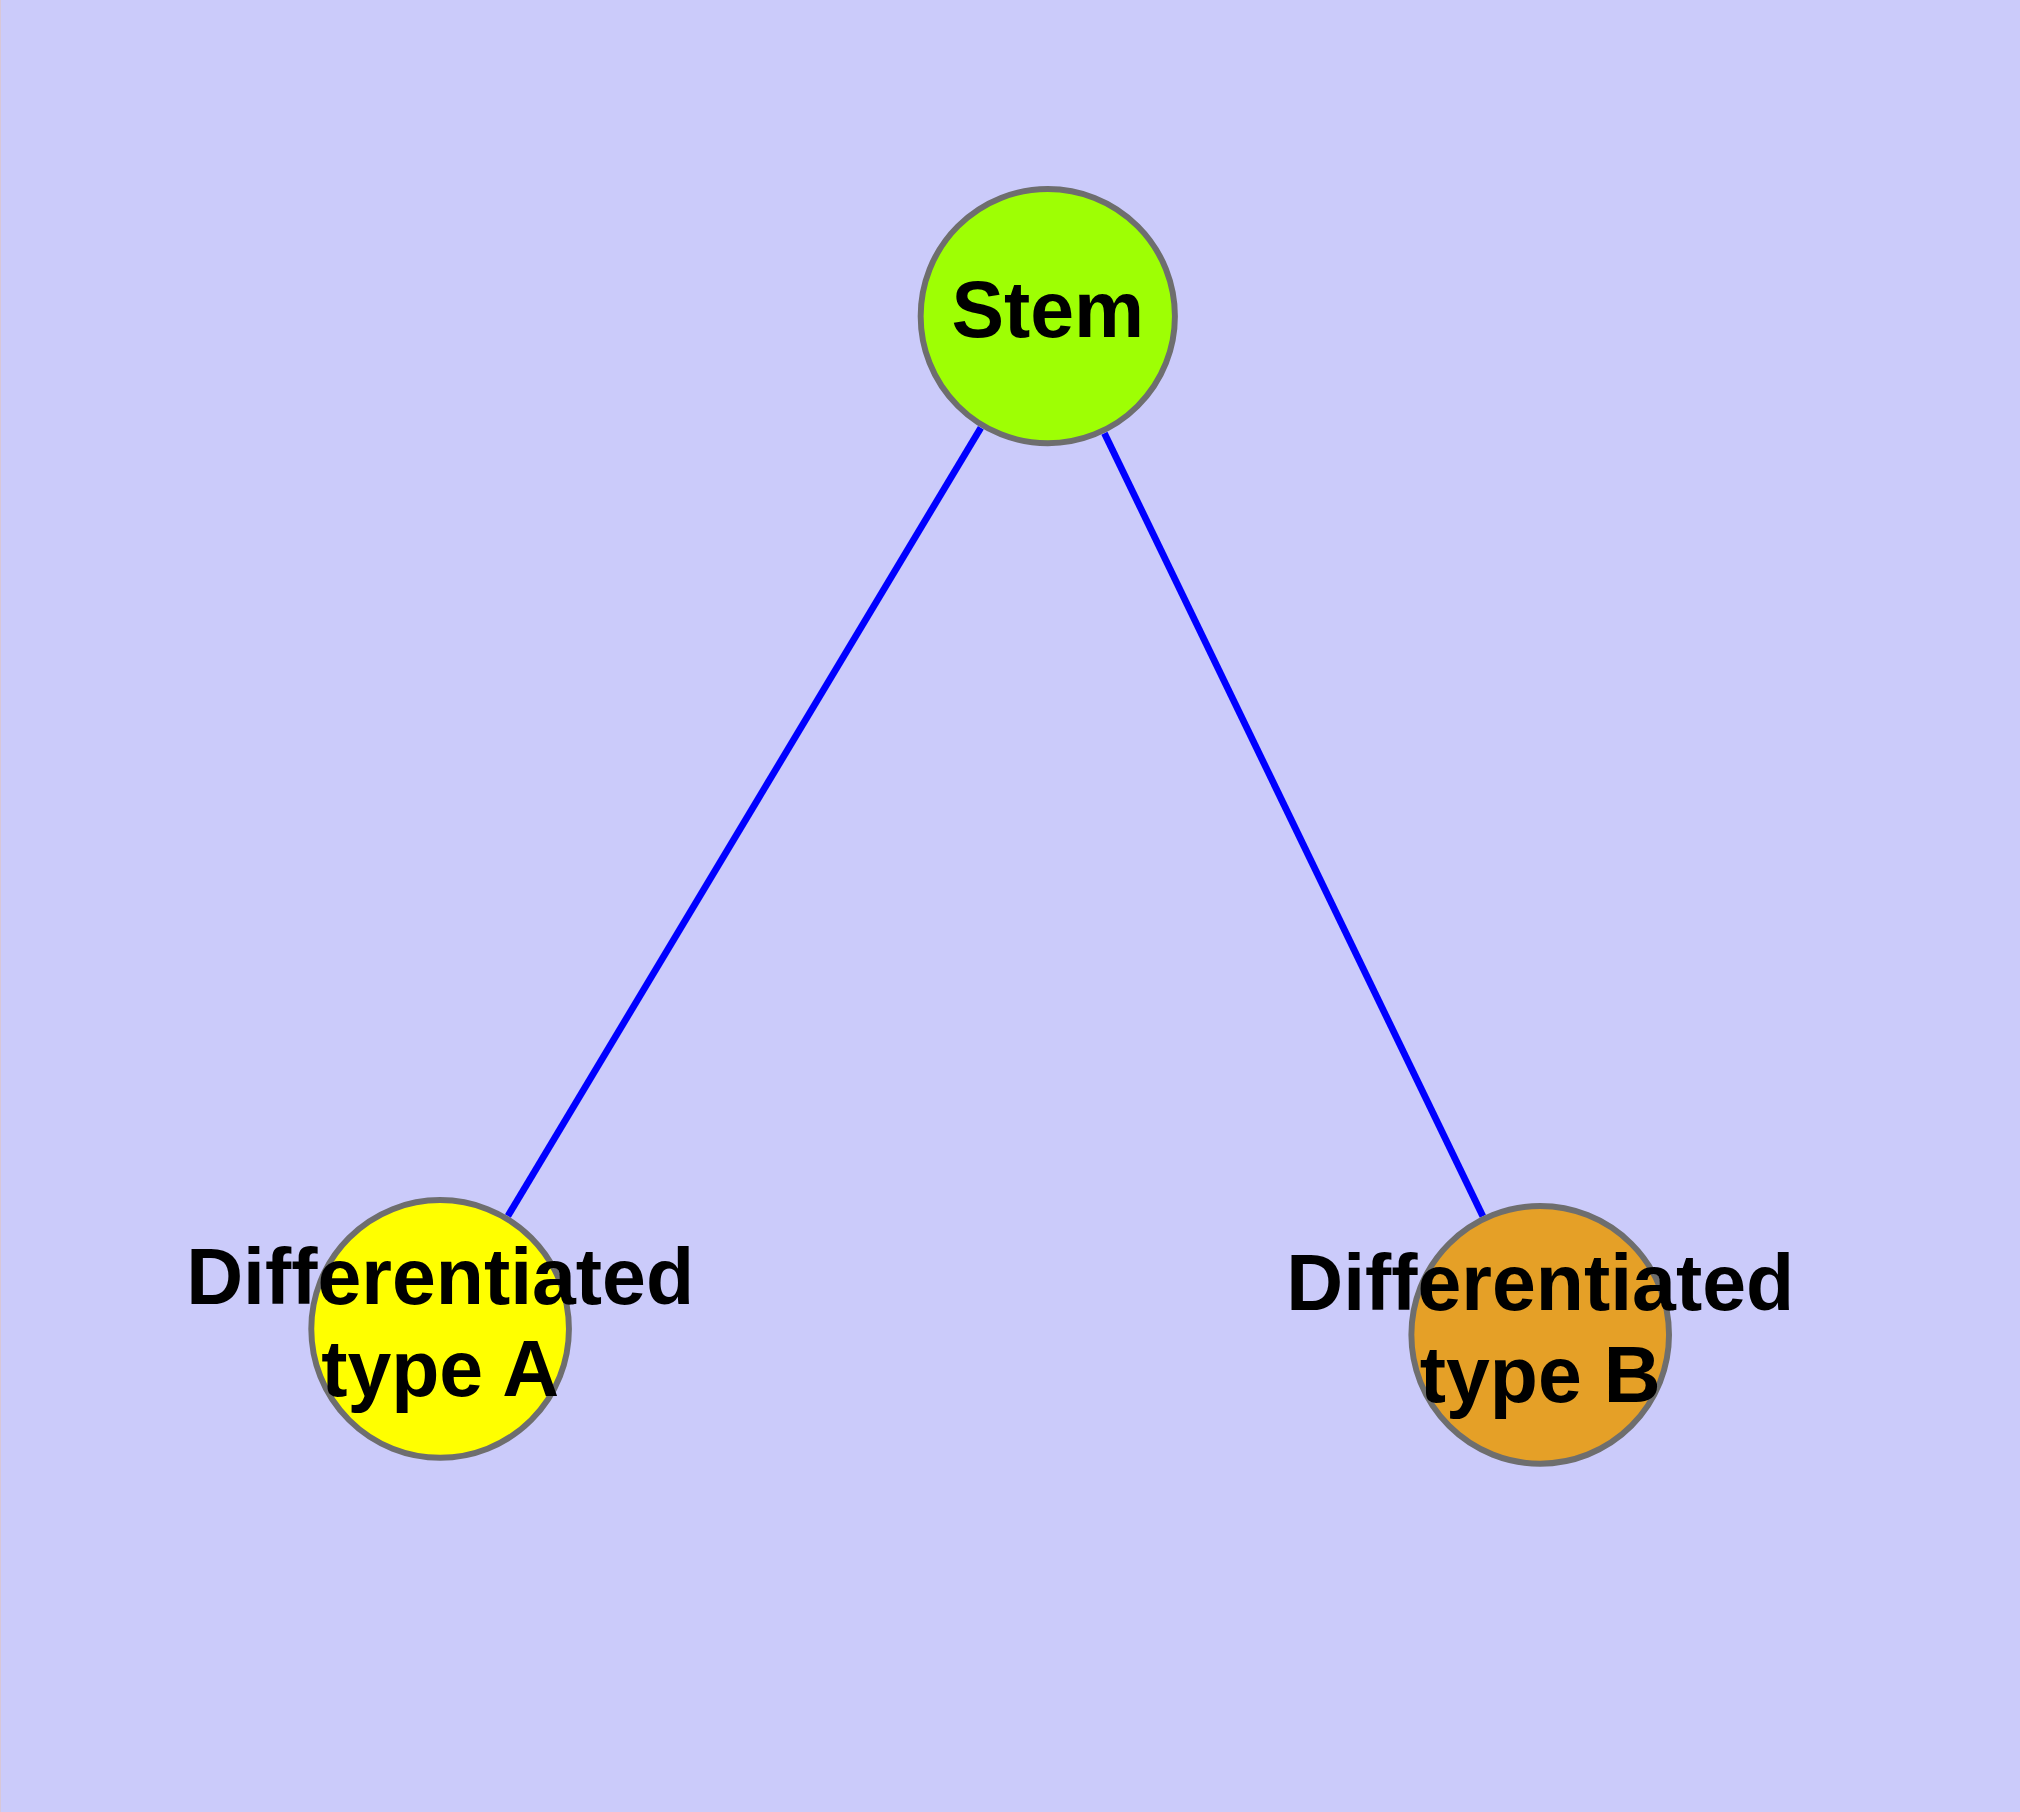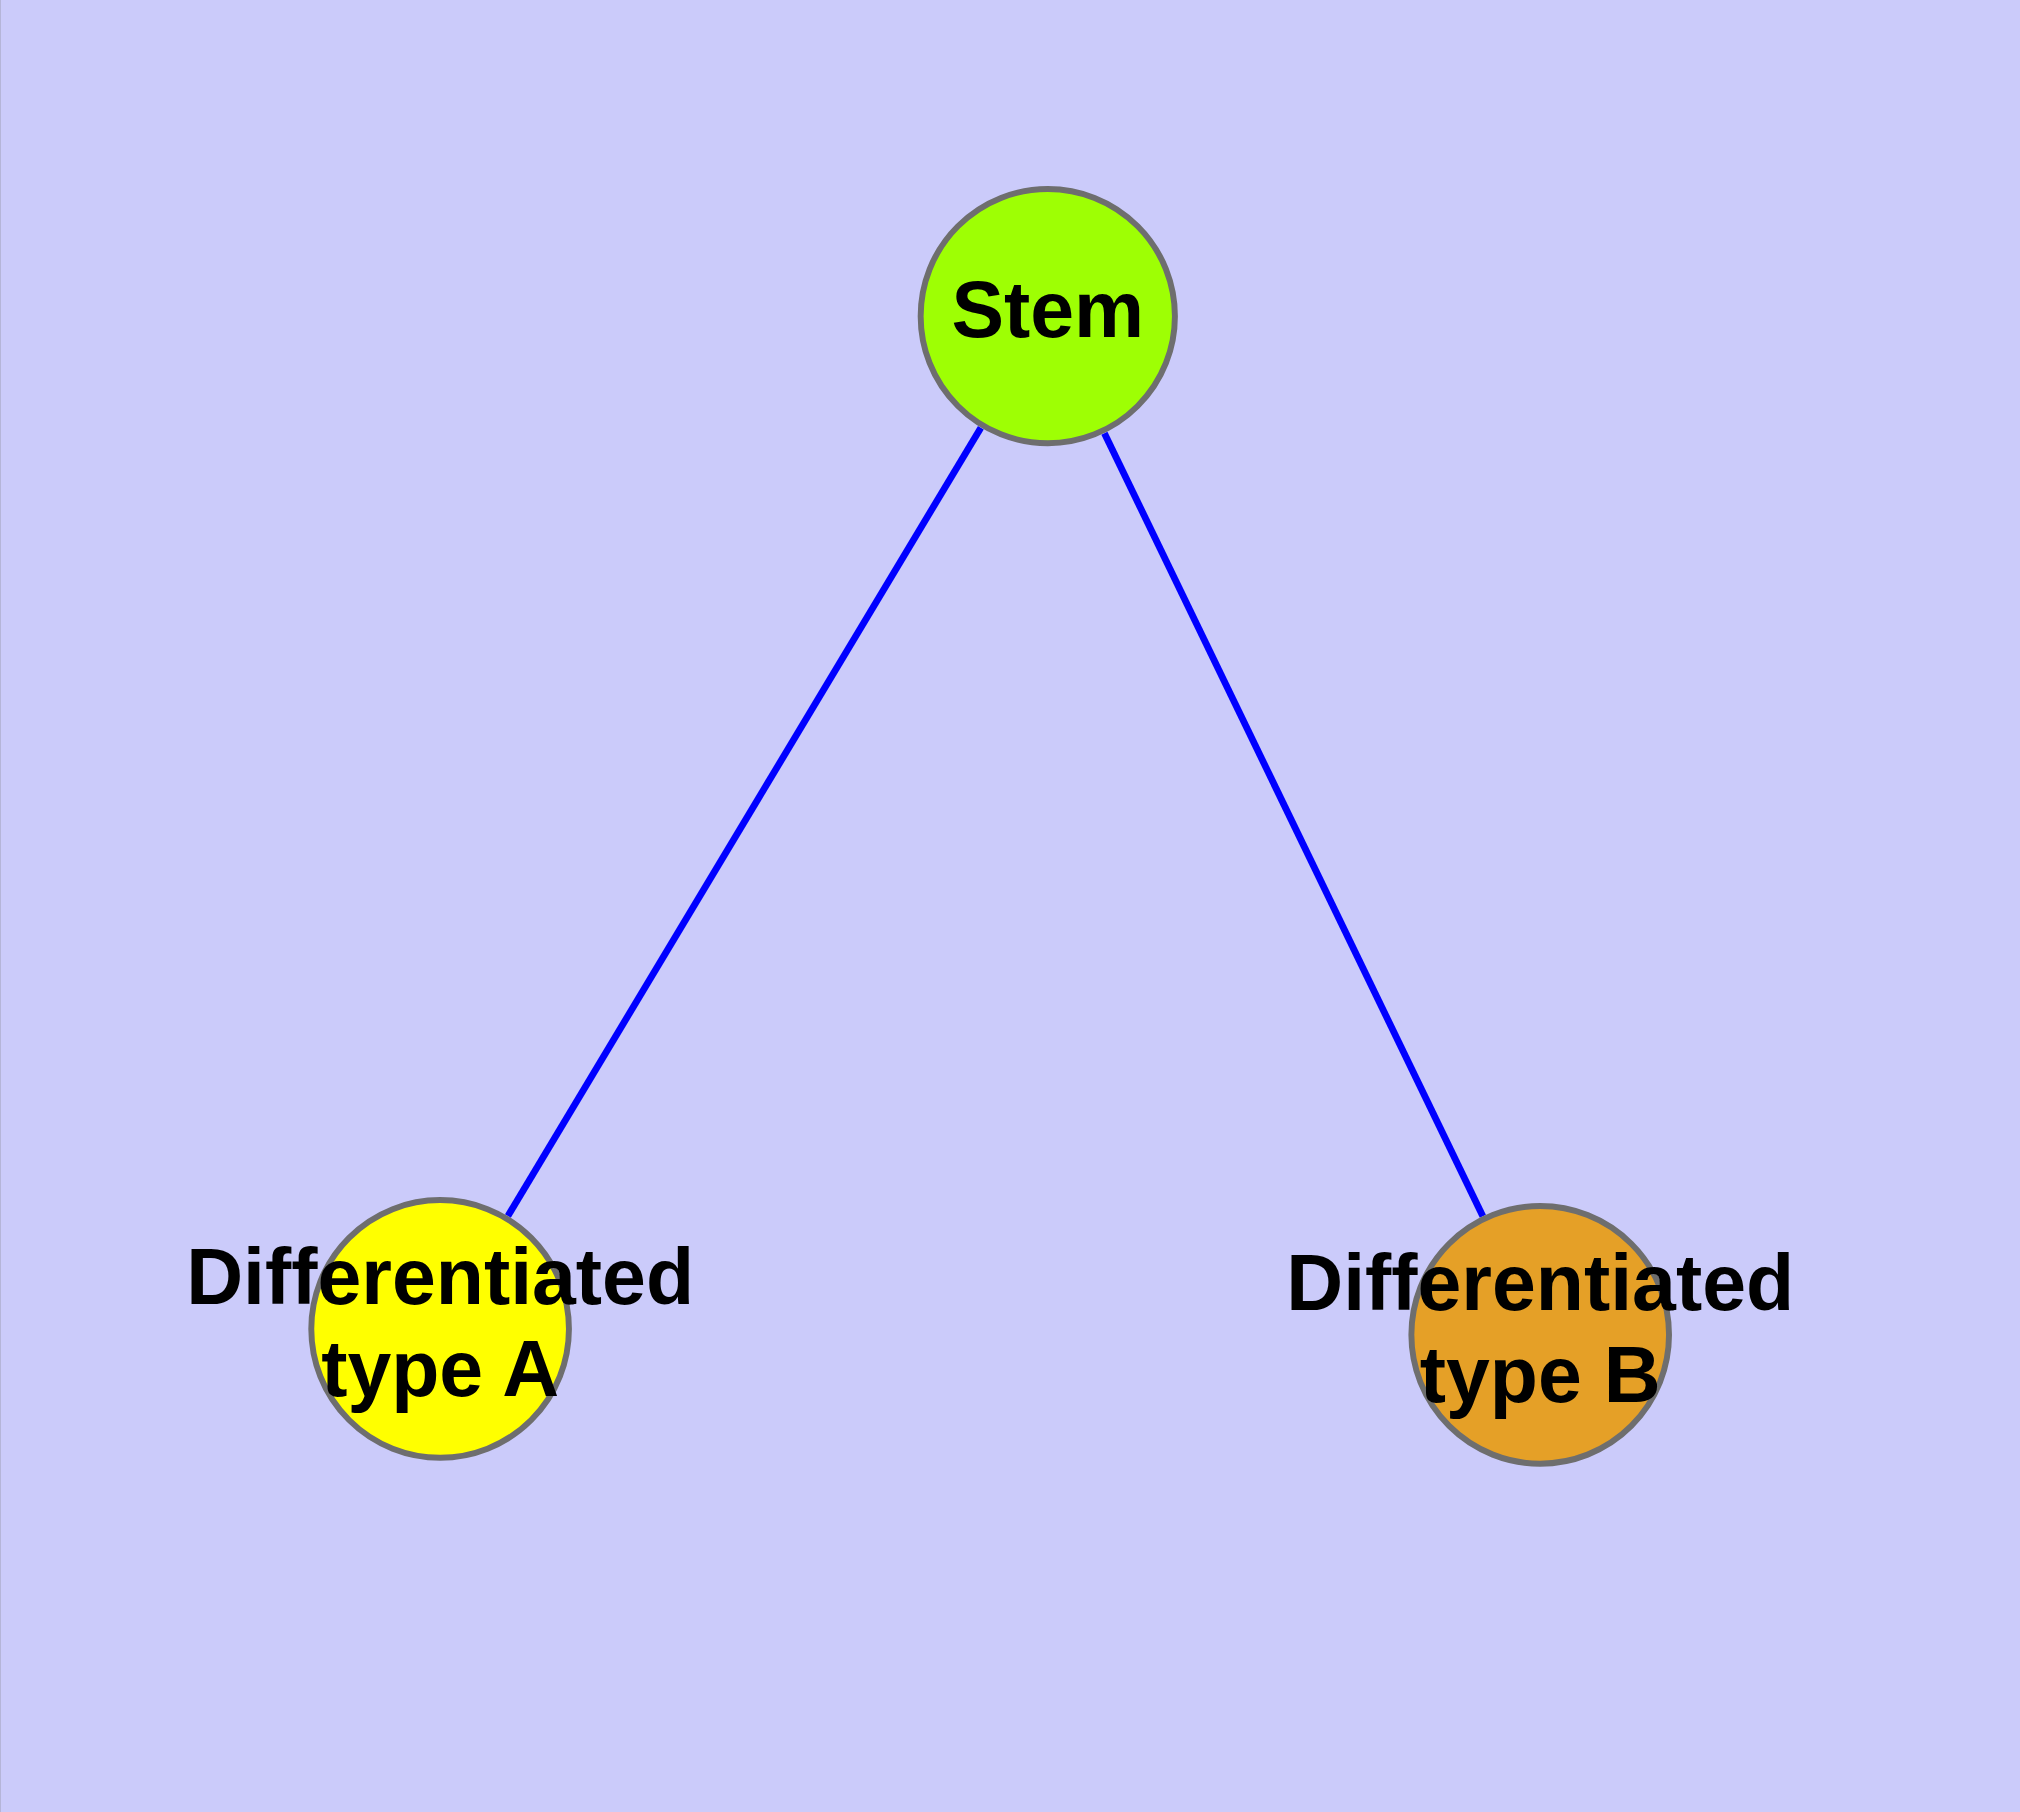--- a/index.html
+++ b/index.html
@@ -28,21 +28,21 @@
     fill: #000000;
     text-anchor: middle;
     dominant-baseline: middle;
     paint-order: normal;
     white-space: pre;
   }
 </style>
 </head>
 <body>
 
-<div id="canvas" style="width: 2021px; height: 1812px; background: #737373;">
+<div id="canvas" style="width: 2021px; height: 1812px; background: #fdba74;">
   <svg id="graph-svg" viewBox="0 0 2384 2138" preserveAspectRatio="xMidYMid meet" style="width: 2021px; height: 1812px;">
     <rect id="bg-rect" x="0" y="0" width="2384" height="2138" fill="#CBCBFA"></rect>
     <g id="edges-layer">
         <line x1="1157.0249015418747" y1="504.62516409687555" x2="599.0040899689803" y2="1434.6598500516993" stroke="#0000FF" stroke-width="8" stroke-linecap="butt"></line>
         <line x1="1302.8014961562635" y1="511.202062615884" x2="1749.328126043655" y2="1434.9972590438438" stroke="#0000FF" stroke-width="8" stroke-linecap="butt"></line>
       </g>
     <g id="nodes-layer">
         <circle cx="1236" cy="373" r="150" fill="#9EFF04" stroke="#6E6E6E" stroke-width="7"></circle>
         <circle cx="519" cy="1568" r="152" fill="#FFFF00" stroke="#6E6E6E" stroke-width="7"></circle>
         <circle cx="1817" cy="1575" r="152" fill="#E5A027" stroke="#6E6E6E" stroke-width="7"></circle>

